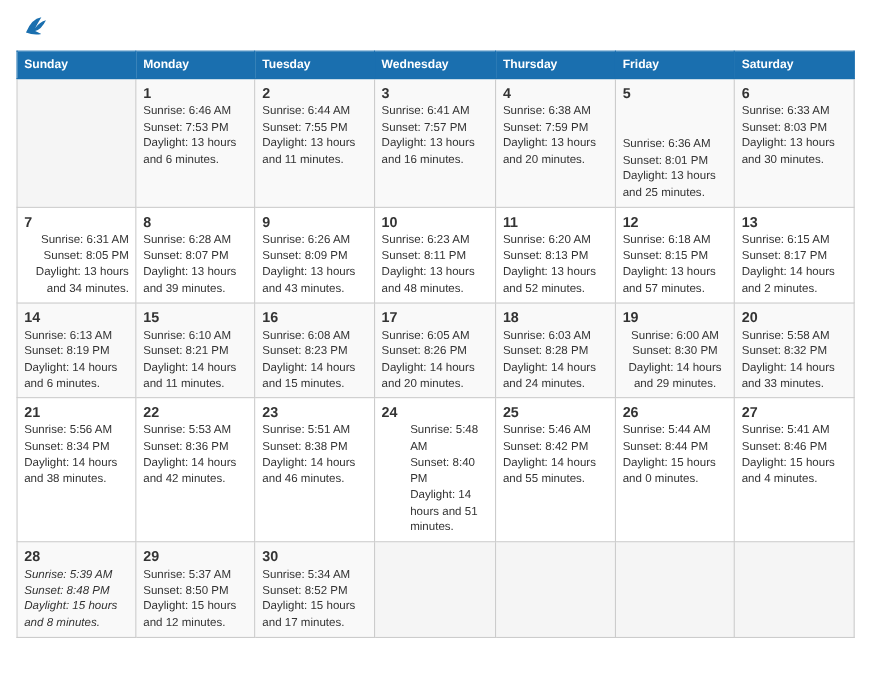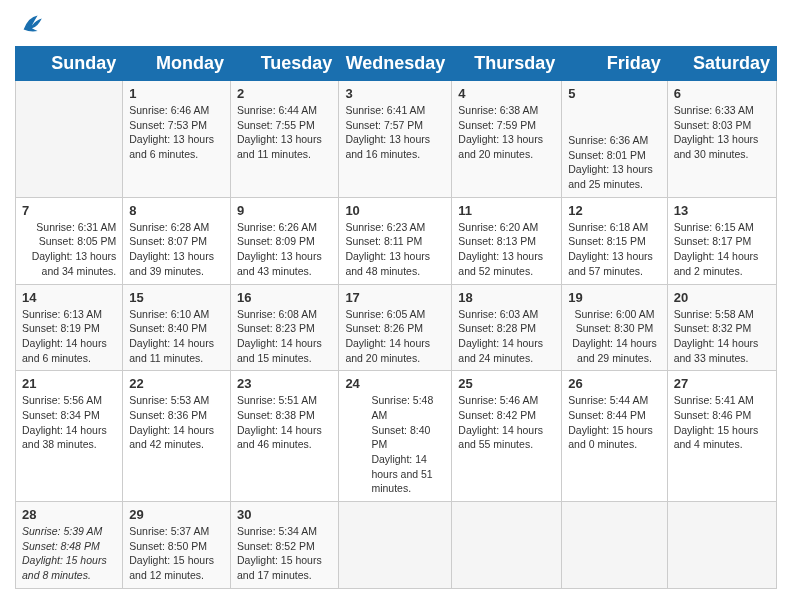--- a/index.html
+++ b/index.html
@@ -53,22 +53,22 @@
     }
     table {
       width: 100%;
       border-collapse: collapse;
       font-size: 11px;
     }
     thead tr th {
       background-color: #1a6faf;
       color: #fff;
       padding: 6px 6px;
-      text-align: right;
-      font-size: 18px;
+      text-align: left;
+      font-size: 11px;
       font-weight: bold;
       border: 1px solid #1a6faf;
     }
     tbody tr td {
       vertical-align: top;
       padding: 5px 6px;
       border: 1px solid #ccc;
       width: 113px;
       min-height: 80px;
     }
@@ -213,21 +213,21 @@
       <tr>
         <td>
           <div class="day-num">14</div>
           <div class="day-info" style="white-space: pre-line;">Sunrise: 6:13 AM
 Sunset: 8:19 PM
 Daylight: 14 hours and 6 minutes.</div>
         </td>
         <td>
           <div class="day-num">15</div>
           <div class="day-info" style="white-space: pre-line;">Sunrise: 6:10 AM
-Sunset: 8:40 PM
+Sunset: 8:21 PM
 Daylight: 14 hours and 11 minutes.</div>
         </td>
         <td>
           <div class="day-num">16</div>
           <div class="day-info" style="white-space: pre-line;">Sunrise: 6:08 AM
 Sunset: 8:23 PM
 Daylight: 14 hours and 15 minutes.</div>
         </td>
         <td>
           <div class="day-num">17</div>

